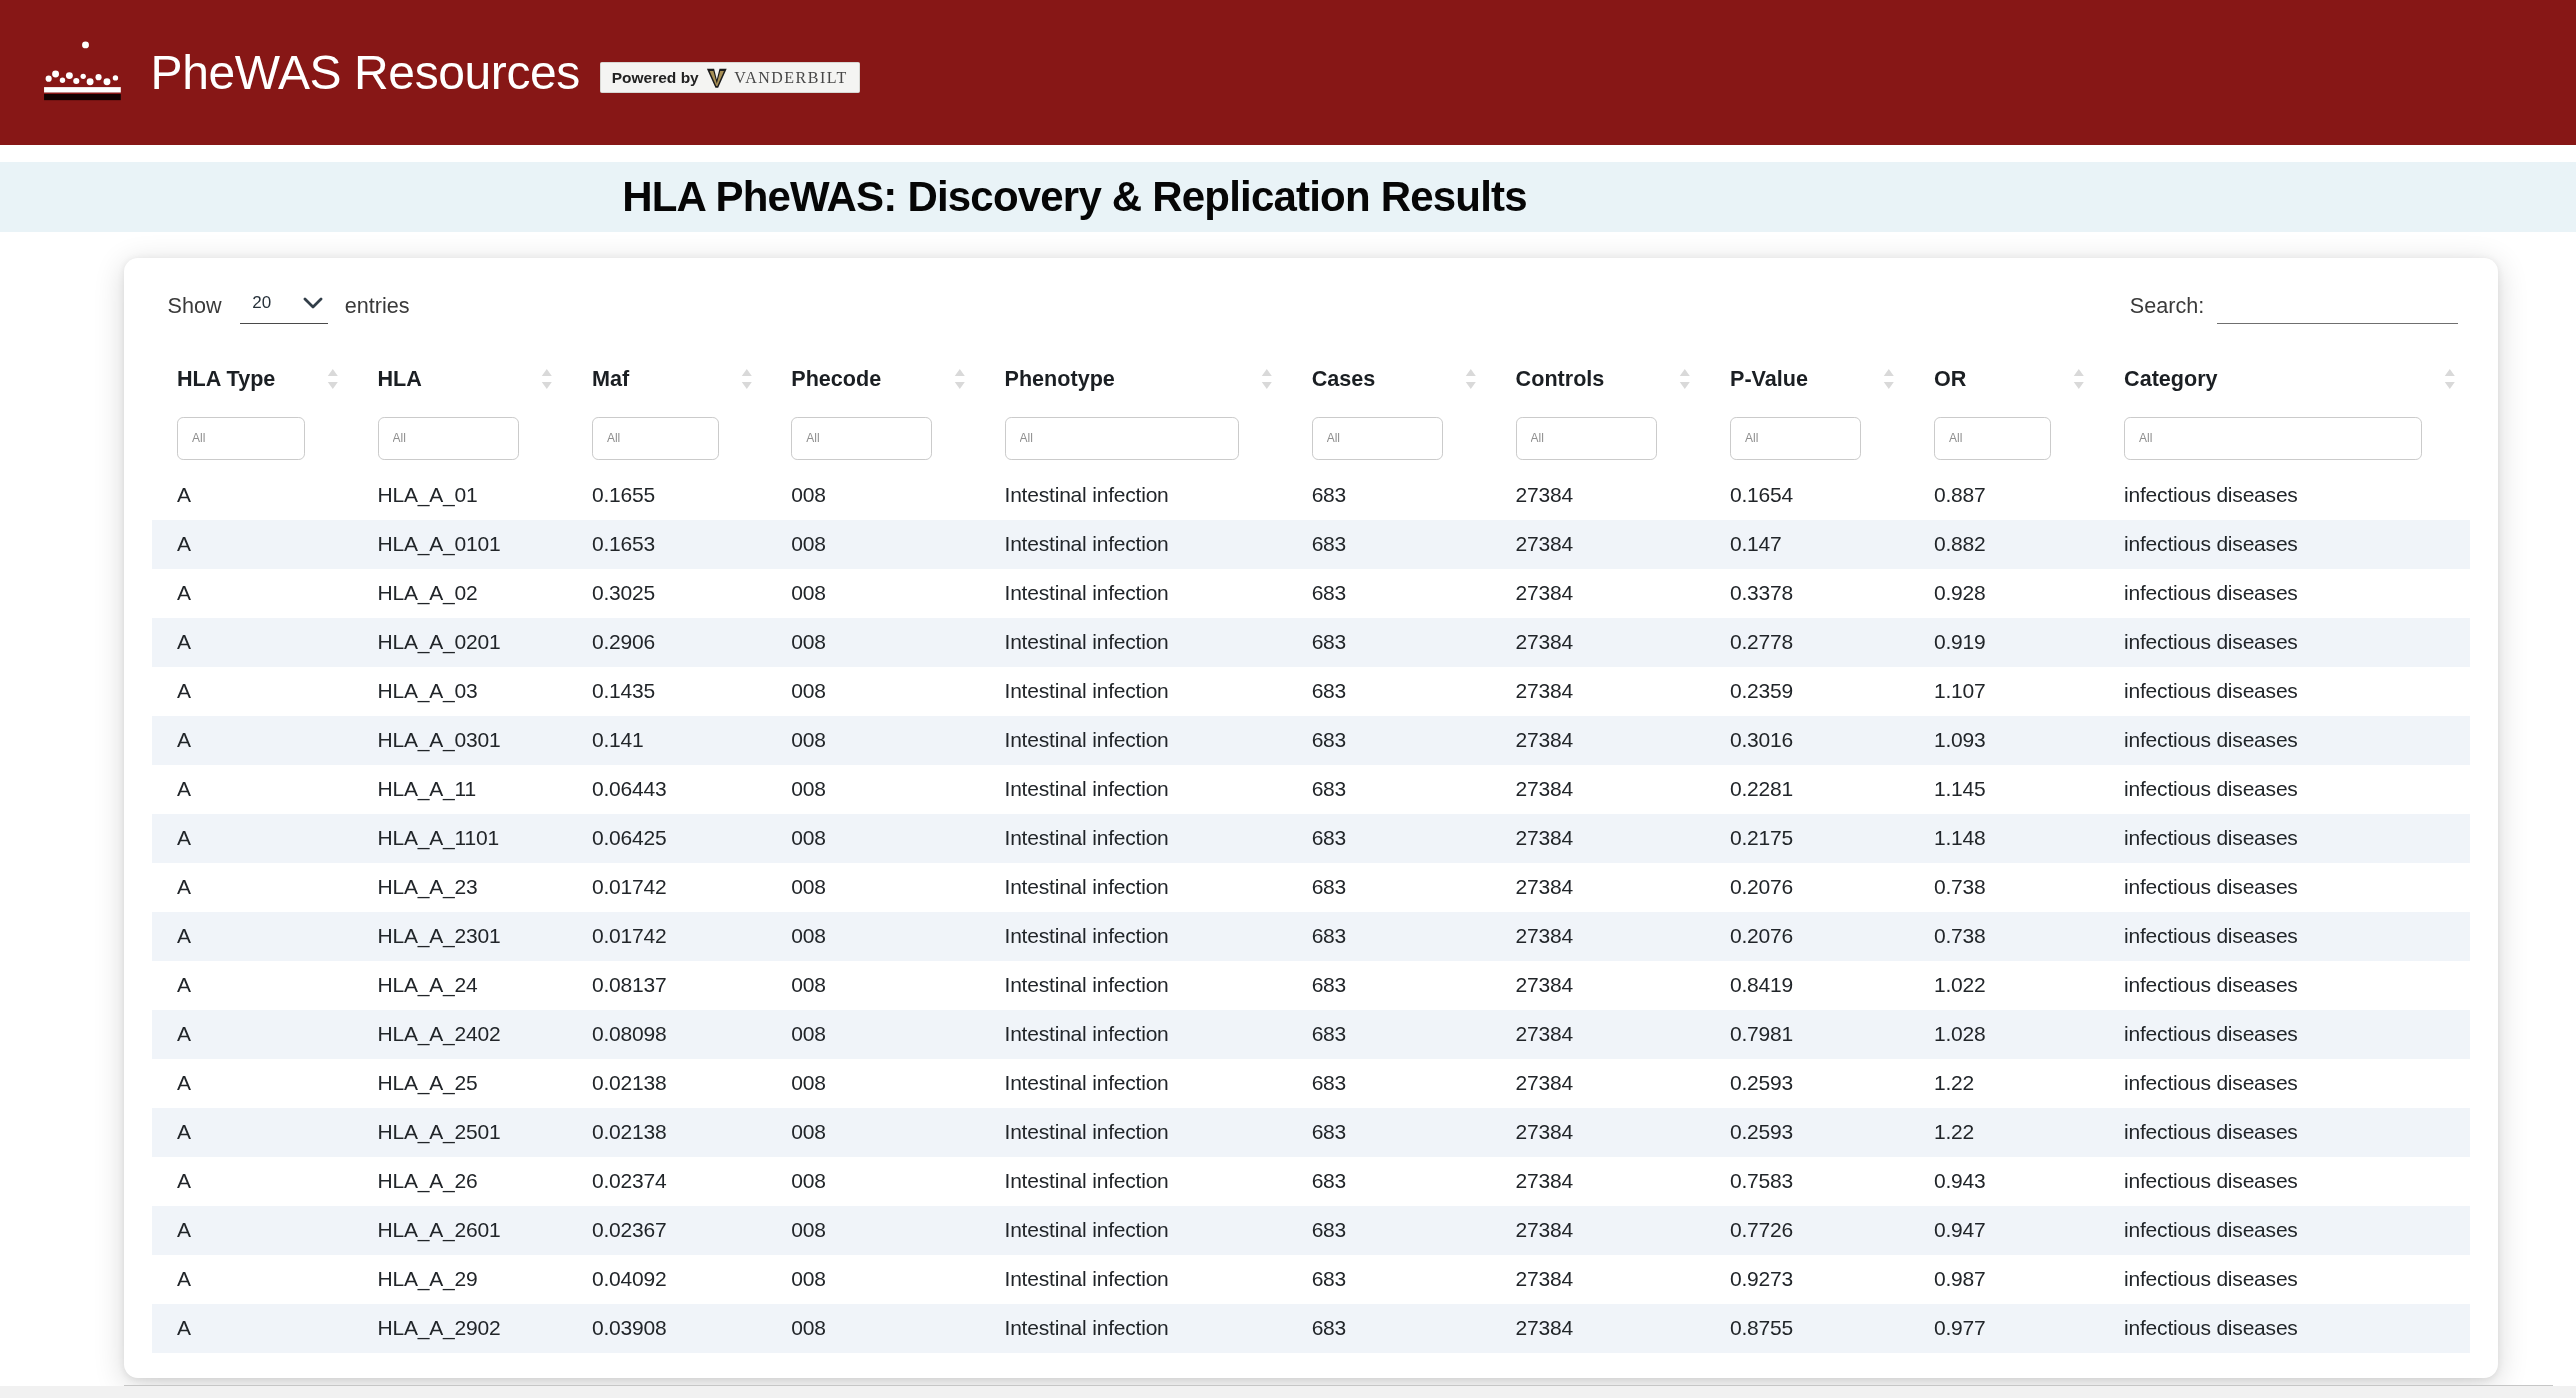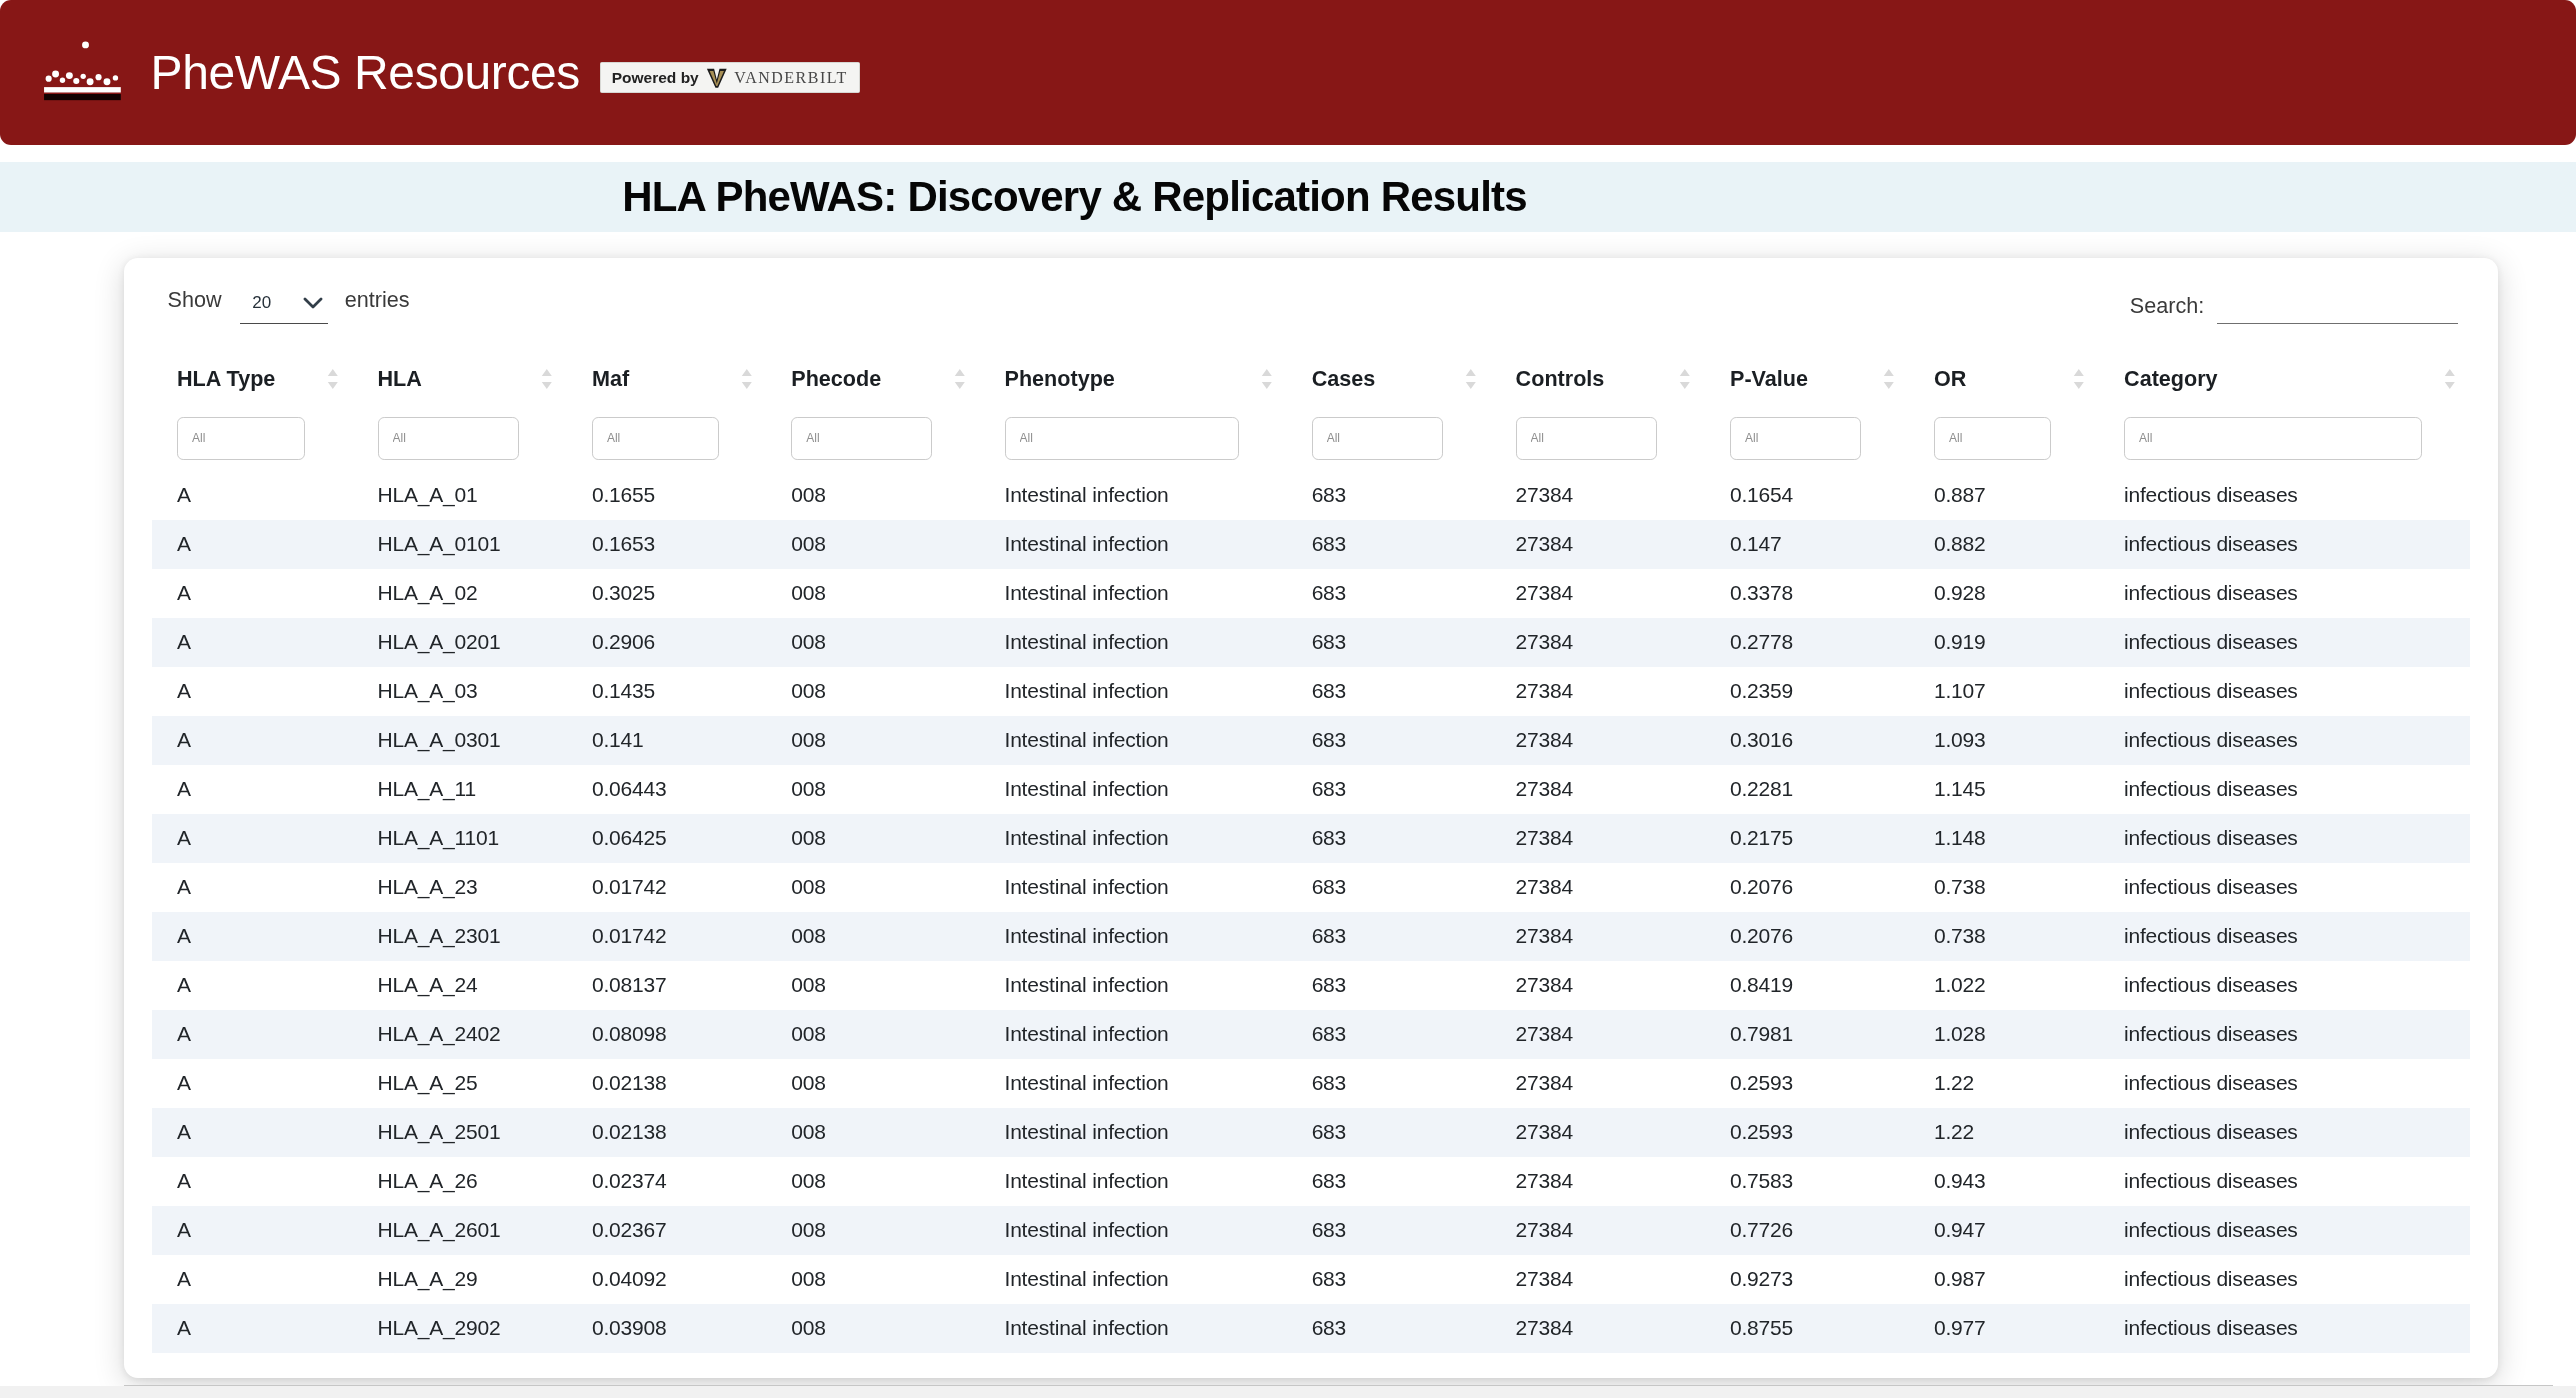--- a/index.html
+++ b/index.html
@@ -9,21 +9,21 @@
     --band-bg:#e9f3f7;
     --stripe:#f0f4f9;
     --text:#212529;
   }
   *{box-sizing:border-box;}
   html,body{margin:0;padding:0;width:2576px;height:1398px;overflow:hidden;
     font-family:"Liberation Sans",sans-serif;background:#ffffff;color:var(--text);}
 
   
   .topbar{height:145px;background:var(--header-bg);display:flex;align-items:center;
-    justify-content:space-between;padding:0 32px 0 42px;border-radius:11px;}
+    justify-content:space-between;padding:0 32px 0 42px;}
   .brand{display:flex;align-items:center;}
   .brand-logo{margin-right:21.6px;flex:0 0 auto;}
   .brand-title{color:#ffffff;font-size:48px;font-weight:500;letter-spacing:-0.4px;white-space:nowrap;}
   .brand-badge{display:inline-flex;align-items:center;background:#f4f4f2;border:0.8px solid #d7d7d3;
     margin-left:20px;margin-top:10.8px;padding:3.9px 10.8px;height:31px;border-radius:1.5px;}
   .badge-prefix{font-size:15.5px;font-weight:700;color:#222;margin-right:7.7px;white-space:nowrap;}
   .badge-org{font-family:"Liberation Serif",serif;font-size:16px;letter-spacing:1.5px;color:#474747;
     margin-left:6.2px;white-space:nowrap;}
   .main-nav{display:flex;align-items:center;gap:36px;}
   .nav-item{color:var(--nav-link);font-size:22.4px;text-decoration:none;white-space:nowrap;letter-spacing:-0.2px;cursor:pointer;}
@@ -35,21 +35,21 @@
   .title-band{margin-top:17px;height:70px;background:var(--band-bg);display:flex;align-items:center;}
   .title-band-inner{width:2149px;text-align:center;}
   .page-title{margin:0;font-size:42px;font-weight:700;color:#060606;letter-spacing:-0.8px;}
 
   
   .card{margin:26px 0 0 124px;width:2374px;height:1120px;background:#ffffff;border-radius:14px;
     box-shadow:0 6.2px 31px rgba(0,0,0,0.16), 0 1.5px 7.7px rgba(0,0,0,0.08);padding:23px 28px;overflow:hidden;}
 
   .controls{display:flex;align-items:center;justify-content:space-between;height:49px;
     padding:0 12.4px 0 15.5px;margin-bottom:21.6px;}
-  .length-ctl{display:flex;font-size:21.6px;color:#3a3a3a;}
+  .length-ctl{display:flex;align-items:center;font-size:21.6px;color:#3a3a3a;}
   .length-label{margin-right:18.5px;}
   .select-wrap{display:inline-flex;align-items:center;border-bottom:1.5px solid #4a4a4a;
     padding:3.1px 4.6px 7.7px 4.6px;position:relative;margin-right:17px;}
   .page-length{appearance:none;-webkit-appearance:none;border:none;background:transparent;
     font-family:"Liberation Sans",sans-serif;font-size:17px;color:#27313a;width:57px;padding:0 0 0 7.7px;cursor:pointer;}
   .chevron{pointer-events:none;margin-left:1.5px;}
   .search-ctl{display:flex;align-items:flex-end;font-size:21.6px;color:#3a3a3a;}
   .search-label{margin-right:12.4px;padding-bottom:4.6px;}
   .search-input{width:241px;border:none;border-bottom:1.5px solid #6f6f6f;background:transparent;
     font-size:21.6px;padding:3.1px 4.6px 6.2px 4.6px;outline:none;color:var(--text);}

